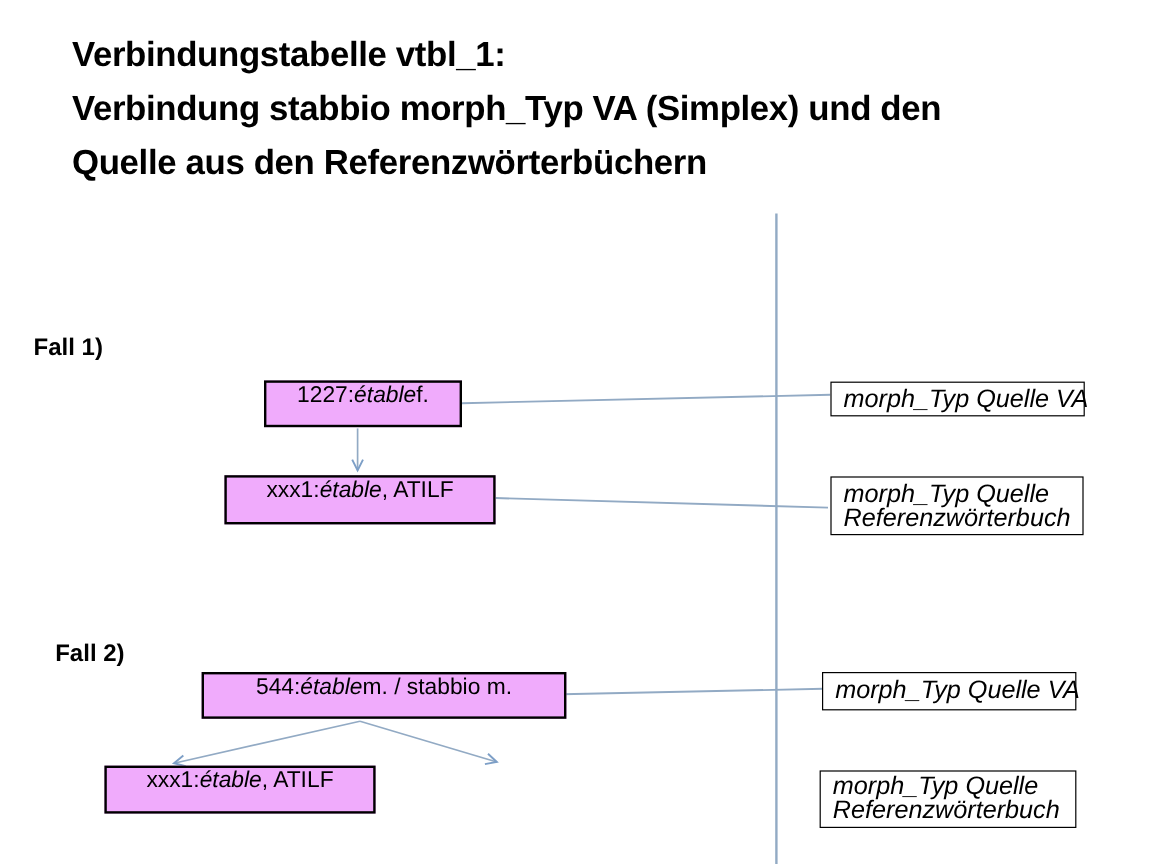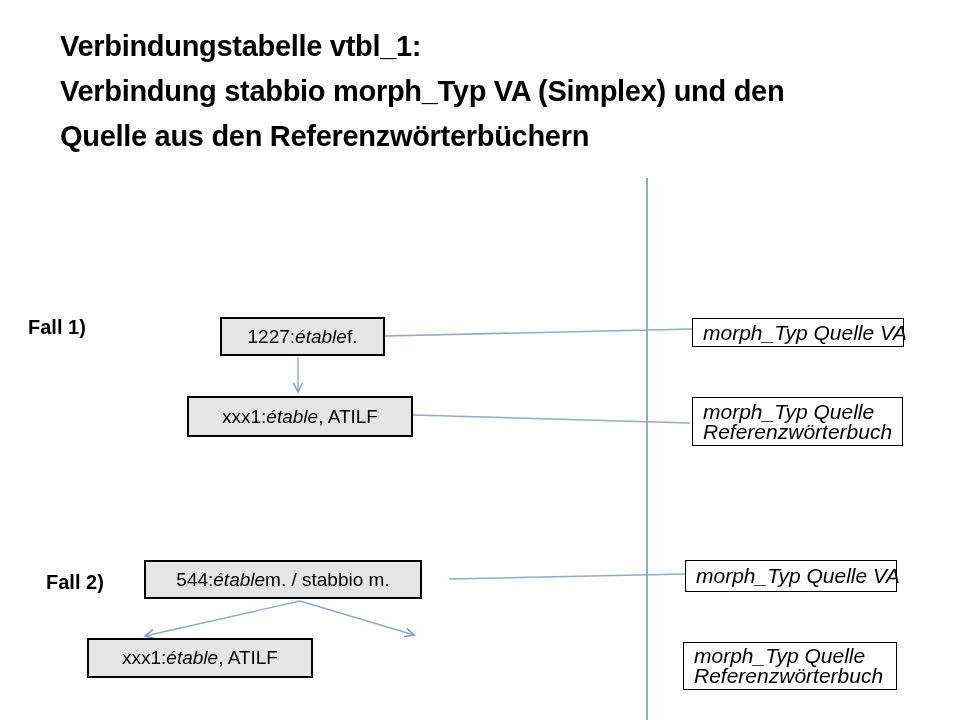--- a/index.html
+++ b/index.html
@@ -25,28 +25,27 @@
     font-weight: bold;
     line-height: 45px;
     letter-spacing: -0.3px;
     white-space: nowrap;
   }
   .case-label {
     position: absolute;
     font-size: 20px;
     font-weight: bold;
     white-space: nowrap;
-    margin-top: 37px;
   }
   .node {
     position: absolute;
     border: 2px solid #000;
-    background: #e5e5e5;
+    background: #f0abfc;
     display: flex;
-    align-items: center;
+    align-items: flex-start;
     justify-content: center;
     font-size: 19px;
     white-space: nowrap;
     box-sizing: border-box;
   }
   .node .seg-italic { font-style: italic; }
   .tag {
     position: absolute;
     border: 1.5px solid #000;
     background: #fff;
@@ -112,21 +111,21 @@
     <span>morph_Typ Quelle VA</span>
   </div>
 
   <div class="tag" style="left:692px; top:397px; width:211px; height:49px;">
     <span>morph_Typ Quelle</span>
     <span>Referenzwörterbuch</span>
   </div>
 
   <div class="case-label" style="left:46px; top:534px;">Fall 2)</div>
 
-  <div class="node" style="left:144px; top:560px; width:278px; height:39px;">
+  <div class="node" style="left:168px; top:560px; width:304px; height:39px;">
     <span>544: </span>
       <span class="seg-italic">étable</span>
       <span> m. / stabbio m.</span>
   </div>
 
   <div class="node" style="left:87px; top:638px; width:226px; height:40px;">
     <span>xxx1: </span>
       <span class="seg-italic">étable</span>
       <span>, ATILF</span>
   </div>

